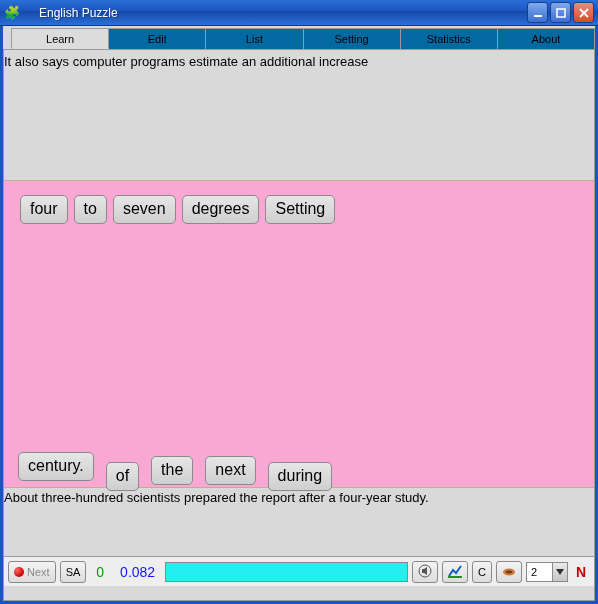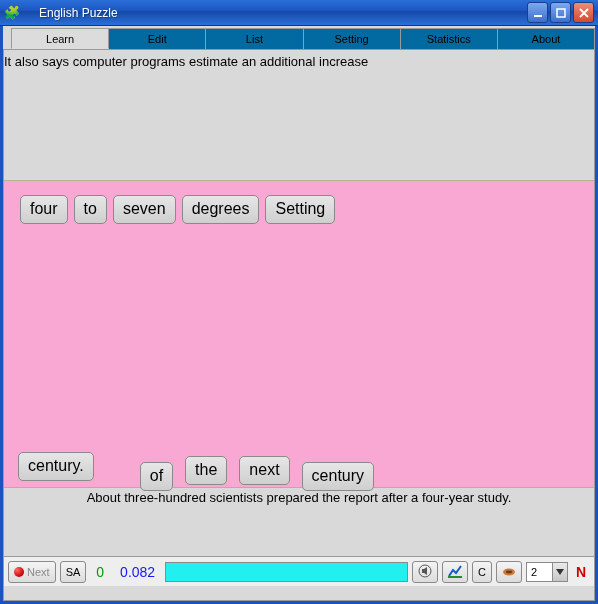--- a/index.html
+++ b/index.html
@@ -138,29 +138,28 @@
   .pool {
     position:absolute;
     left:0; right:0; bottom:0;
     display:flex;
     justify-content:flex-start;
     gap:12px;
     padding:0 14px;
   }
   .pool .word-btn { position:relative; }
   .pool .word-btn.shift1 { top:-6px; }
-  .pool .word-btn.shift2 { top:4px;margin-left:34px; }
+  .pool .word-btn.shift2 { top:4px; }
   .pool .word-btn.shift3 { top:-2px; }
   .pool .word-btn.shift4 { top:-2px; }
   .pool .word-btn.shift5 { top:4px; }
 
   .prompt-bottom {
     background:#d9d9d9;
     height:68px;
-    text-align:center;
     font-size:13px;
     color:#000;
     padding-top:2px;
   }
 
   
   .statusbar {
     height:30px;
     background:#eeeeee;
     border-top:1px solid #9a9a9a;
@@ -262,21 +261,21 @@
         <span class="word-btn">seven</span>
         <span class="word-btn">degrees</span>
         <span class="word-btn">Setting</span>
       </div>
 
       <div class="pool">
         <span class="word-btn shift1">century.</span>
         <span class="word-btn shift2">of</span>
         <span class="word-btn shift3">the</span>
         <span class="word-btn shift4">next</span>
-        <span class="word-btn shift5">century</span>
+        <span class="word-btn shift5">during</span>
       </div>
     </div>
 
     <div class="prompt-bottom">About three-hundred scientists prepared the report after a four-year study.</div>
 
     <div class="statusbar">
 
       <div class="sb-btn">
         <span class="record-dot"></span>
         <span class="grey-text">Next</span>

